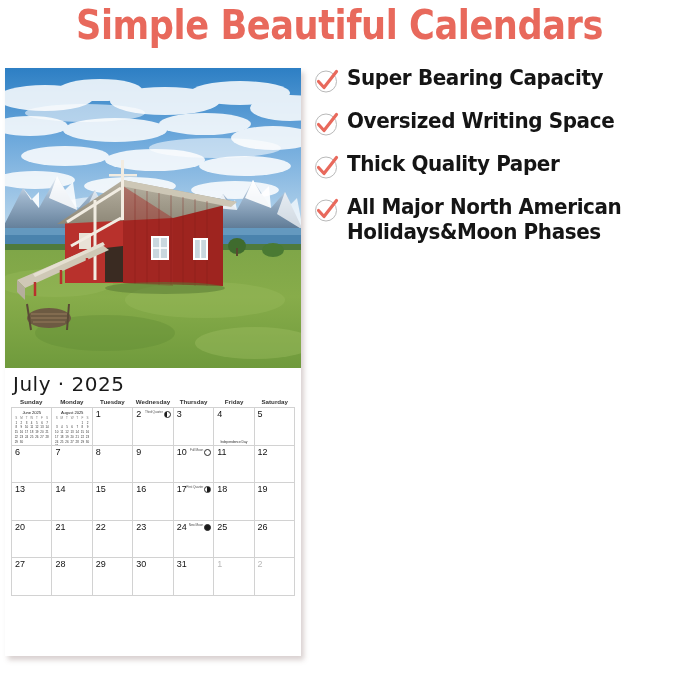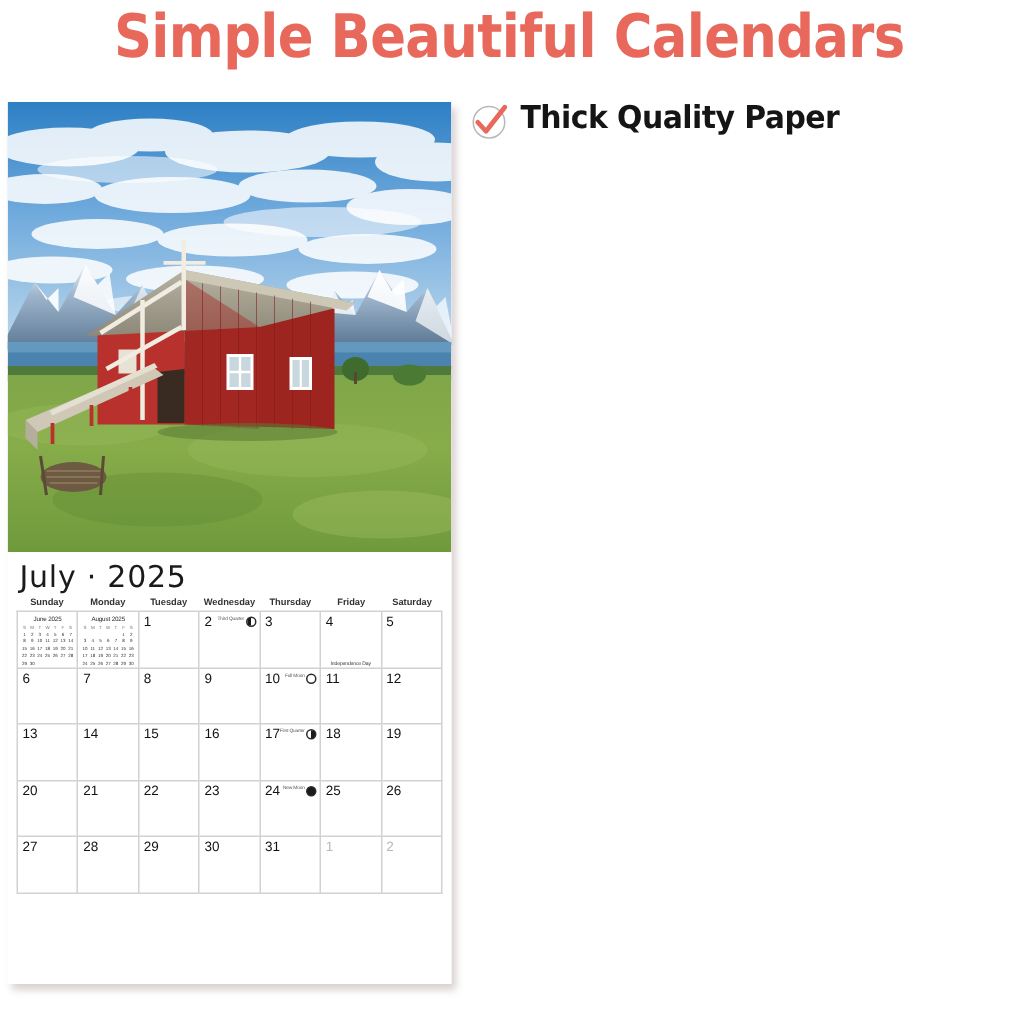--- a/index.html
+++ b/index.html
@@ -575,15 +575,36 @@
       </div>
   </div>
 </div>
 
 <div class="features" id="feature-list">
     <div class="feat">
       <svg class="tick" viewBox="0 0 26 26">
         <circle cx="13" cy="13.5" r="10.5" fill="none" stroke="#b9b9b9" stroke-width="1"></circle>
         <path d="M5.5 13.5 L11 19.5 L23.5 3.5" fill="none" stroke="#E8695C" stroke-width="3.2" stroke-linecap="round" stroke-linejoin="round"></path>
       </svg>
+      <div class="ftext"><span>Super Bearing Capacity</span></div>
+    </div>
+    <div class="feat">
+      <svg class="tick" viewBox="0 0 26 26">
+        <circle cx="13" cy="13.5" r="10.5" fill="none" stroke="#b9b9b9" stroke-width="1"></circle>
+        <path d="M5.5 13.5 L11 19.5 L23.5 3.5" fill="none" stroke="#E8695C" stroke-width="3.2" stroke-linecap="round" stroke-linejoin="round"></path>
+      </svg>
+      <div class="ftext"><span>Oversized Writing Space</span></div>
+    </div>
+    <div class="feat">
+      <svg class="tick" viewBox="0 0 26 26">
+        <circle cx="13" cy="13.5" r="10.5" fill="none" stroke="#b9b9b9" stroke-width="1"></circle>
+        <path d="M5.5 13.5 L11 19.5 L23.5 3.5" fill="none" stroke="#E8695C" stroke-width="3.2" stroke-linecap="round" stroke-linejoin="round"></path>
+      </svg>
       <div class="ftext"><span>Thick Quality Paper</span></div>
     </div>
+    <div class="feat">
+      <svg class="tick" viewBox="0 0 26 26">
+        <circle cx="13" cy="13.5" r="10.5" fill="none" stroke="#b9b9b9" stroke-width="1"></circle>
+        <path d="M5.5 13.5 L11 19.5 L23.5 3.5" fill="none" stroke="#E8695C" stroke-width="3.2" stroke-linecap="round" stroke-linejoin="round"></path>
+      </svg>
+      <div class="ftext"><span>All Major North American</span><span class="l2">Holidays&amp;Moon Phases</span></div>
+    </div>
   </div>
 
 </body></html>

